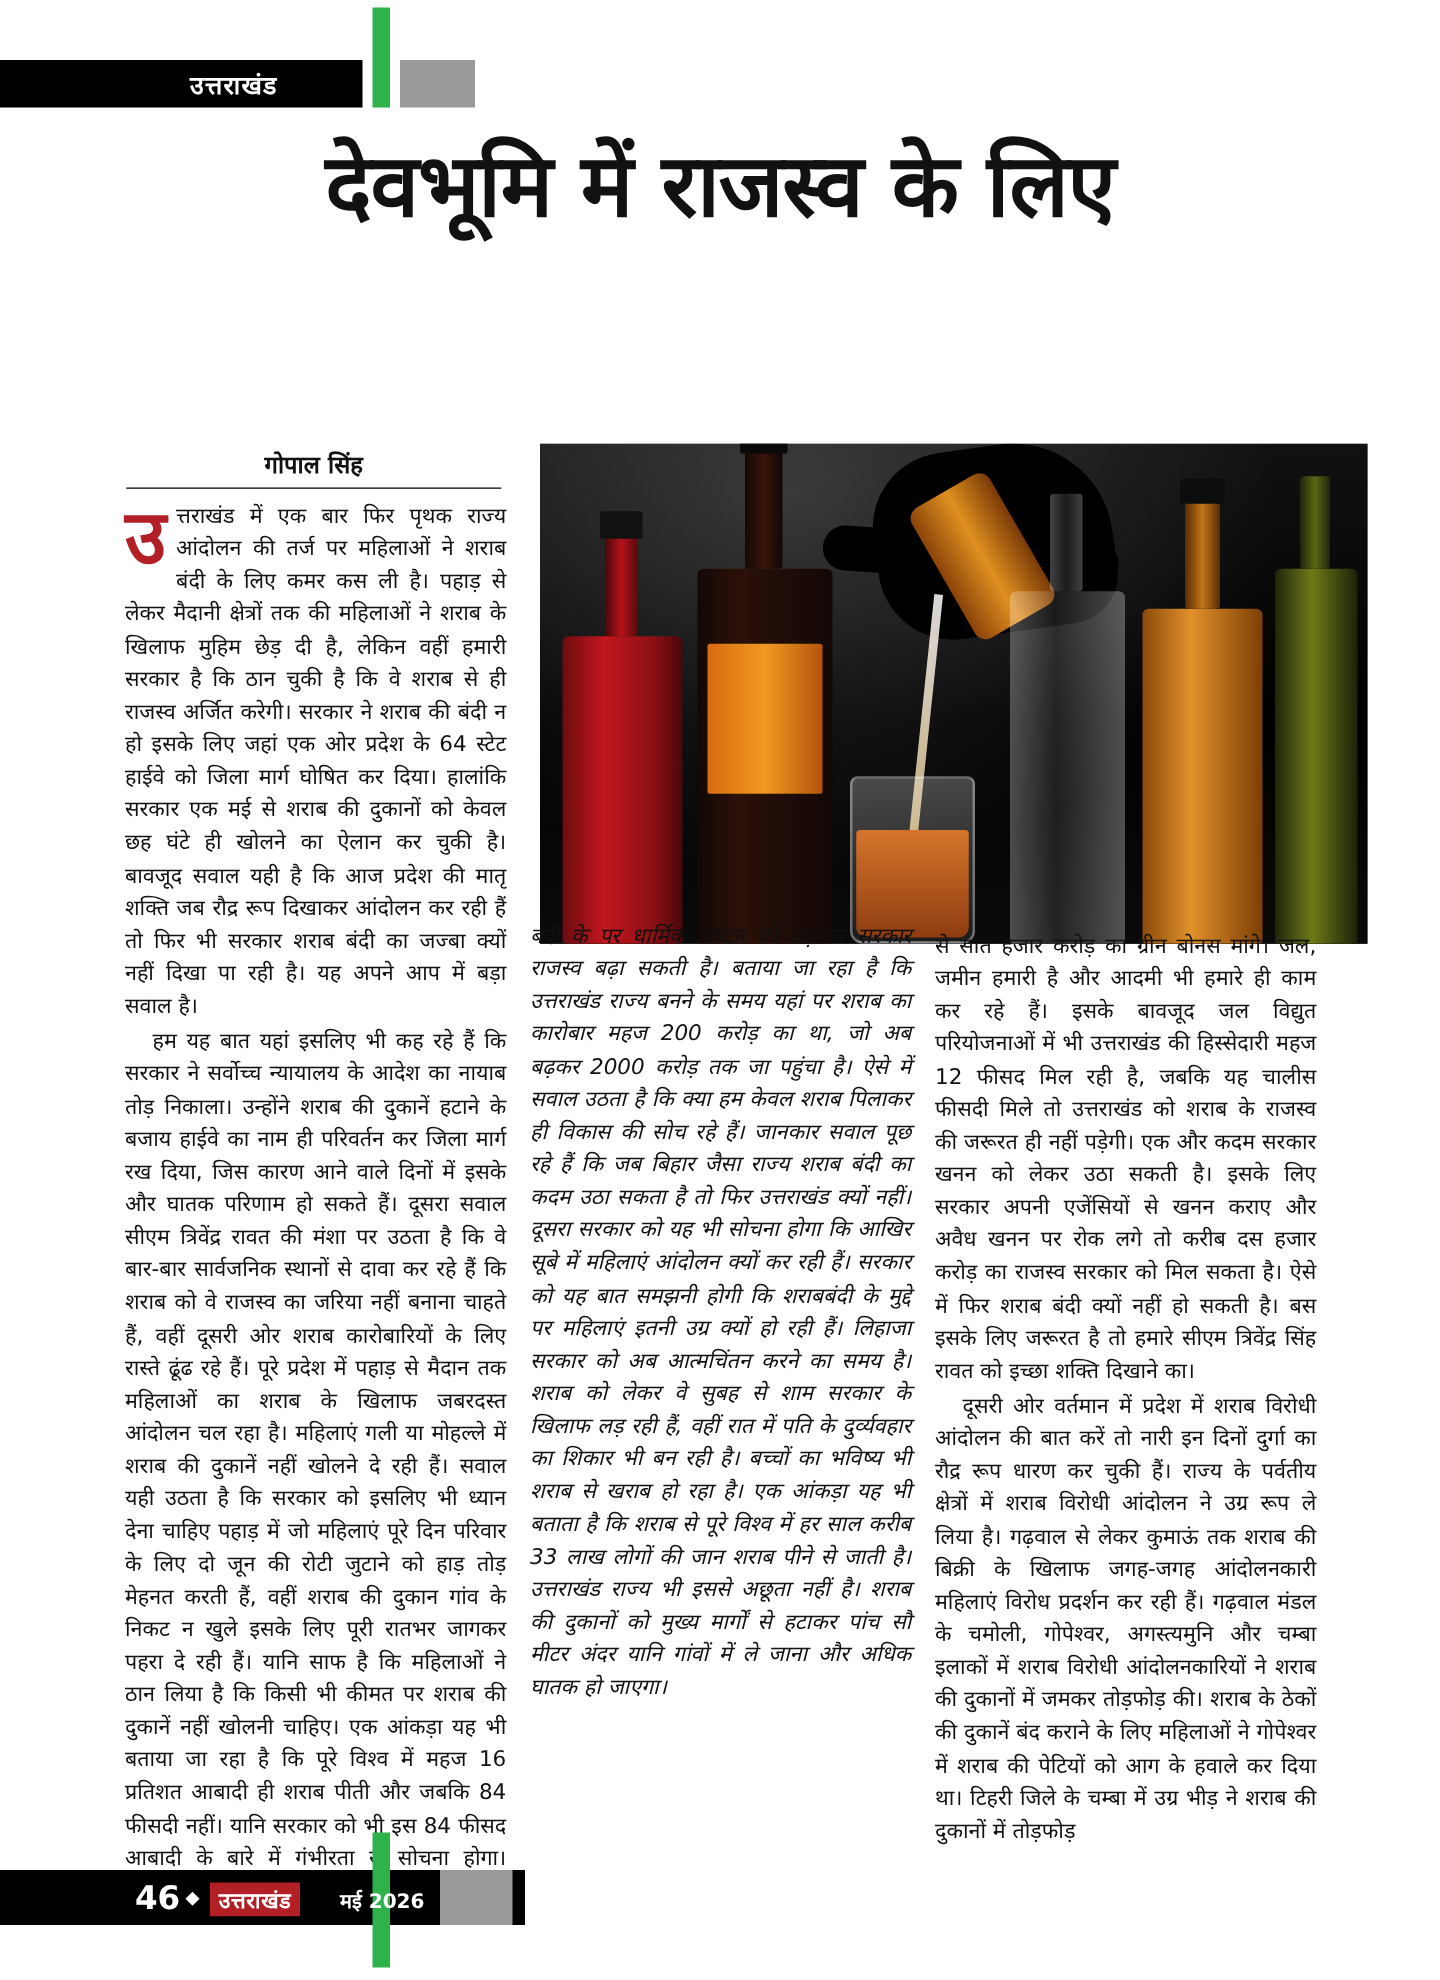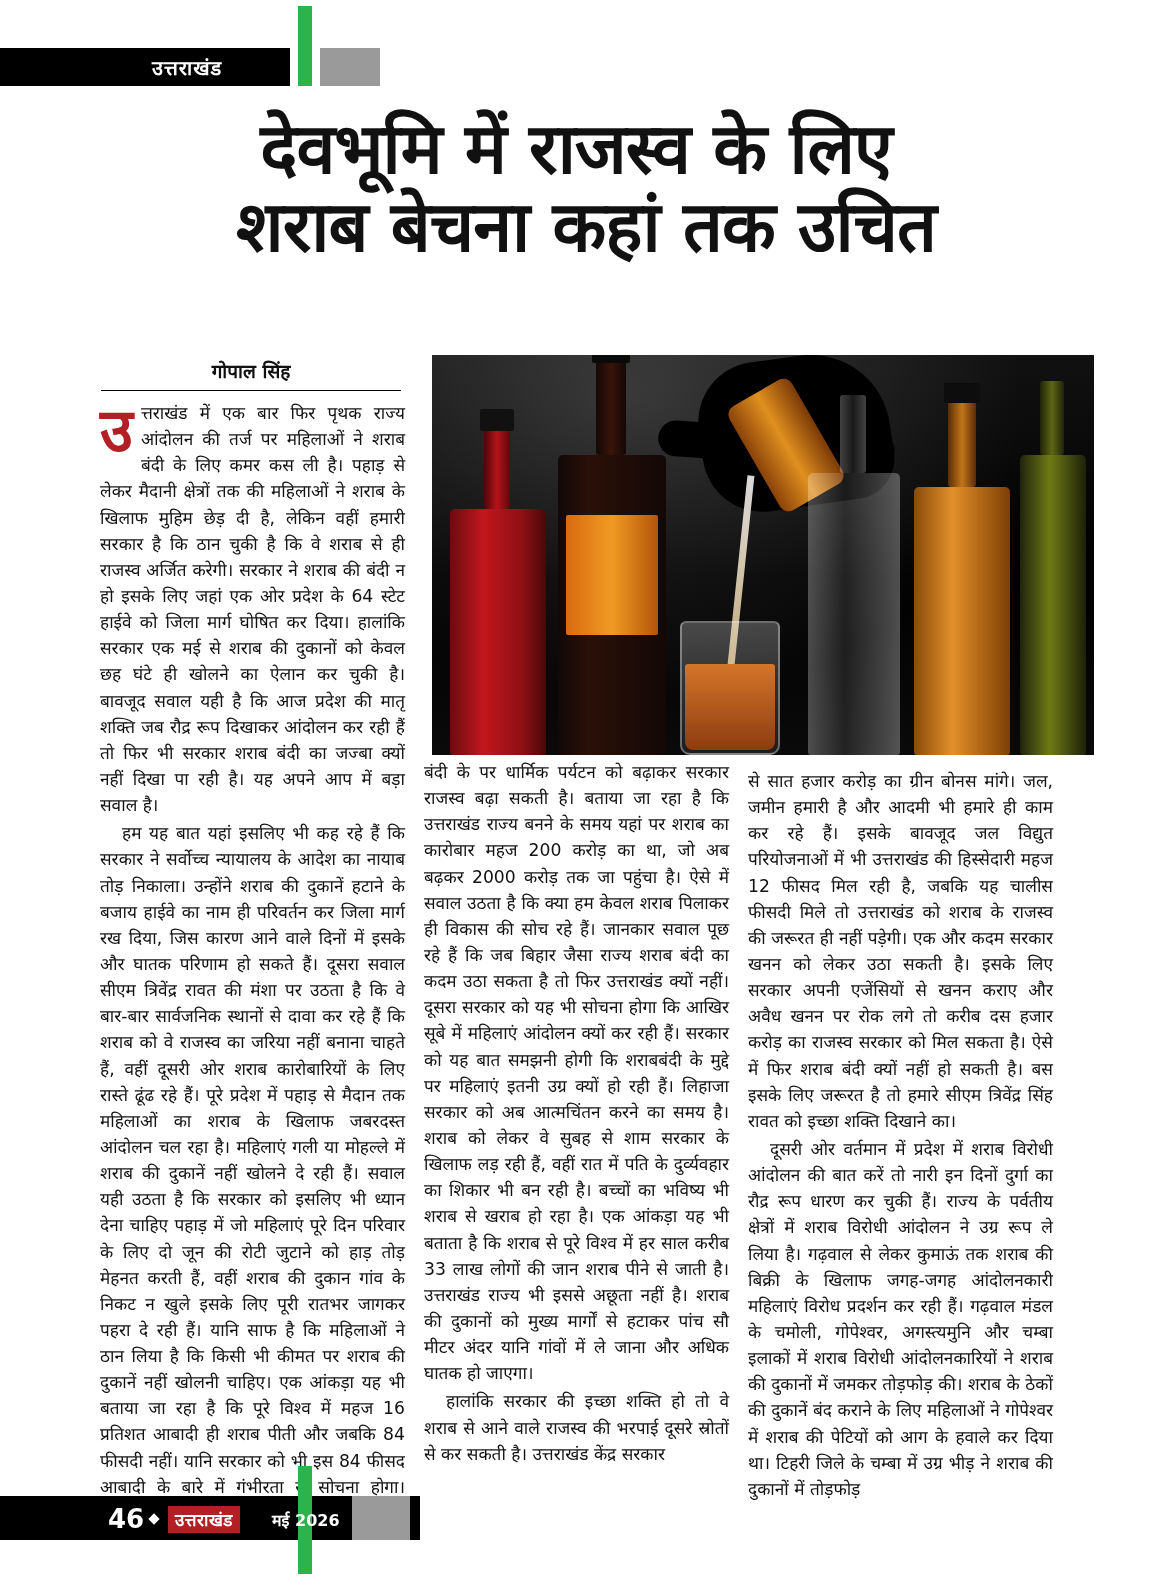--- a/index.html
+++ b/index.html
@@ -112,22 +112,22 @@
     position:absolute;
     text-align:justify;
     font-family:"DejaVu Sans", sans-serif;
     font-size:17.2px;
     line-height:1.52;
     color:#111;
   }
   .col p{margin:0 0 2px 0;text-indent:22px;}
   .col p.first{text-indent:0;}
   .col1{left:100px;top:400px;width:305px;}
-  .col2{left:424px;top:759px;width:305px;}
-  .col3{left:748px;top:768px;width:305px;}
+  .col2{left:424px;top:736px;width:305px;font-style:italic;}
+  .col3{left:748px;top:744px;width:305px;}
 
   .dropcap{
     float:left;
     font-family:"DejaVu Sans", sans-serif;
     font-weight:bold;
     font-size:60px;
     line-height:52px;
     color:#b21f24;
     padding:4px 8px 0 0;
   }
@@ -171,21 +171,20 @@
 
   <div class="top-bar">
     <div class="black-strip"></div>
     <div class="gray-strip"></div>
     <div class="green-strip"></div>
     <div class="kicker">उत्तराखंड</div>
   </div>
 
   <div class="headline">
     <span class="l1">देवभूमि में राजस्व के लिए</span>
-    <span class="l2">शराब बेचना कहां तक उचित</span>
   </div>
 
   <div class="byline-wrap">
     <div class="byline">गोपाल सिंह</div>
     <div class="byline-rule"></div>
   </div>
 
   <div class="photo">
     <div class="bg"></div>
 
@@ -216,21 +215,20 @@
     <div class="neck" style="left:608px;bottom:300px;width:24px;height:74px;background:linear-gradient(90deg,#20240c,#5c6612,#20240c);"></div>
   </div>
 
   <div class="col col1">
     <p class="first"><span class="dropcap">उ</span><span>त्तराखंड में एक बार फिर पृथक राज्य आंदोलन की तर्ज पर महिलाओं ने शराब बंदी के लिए कमर कस ली है। पहाड़ से लेकर मैदानी क्षेत्रों तक की महिलाओं ने शराब के खिलाफ मुहिम छेड़ दी है, लेकिन वहीं हमारी सरकार है कि ठान चुकी है कि वे शराब से ही राजस्व अर्जित करेगी। सरकार ने शराब की बंदी न हो इसके लिए जहां एक ओर प्रदेश के 64 स्टेट हाईवे को जिला मार्ग घोषित कर दिया। हालांकि सरकार एक मई से शराब की दुकानों को केवल छह घंटे ही खोलने का ऐलान कर चुकी है। बावजूद सवाल यही है कि आज प्रदेश की मातृ शक्ति जब रौद्र रूप दिखाकर आंदोलन कर रही हैं तो फिर भी सरकार शराब बंदी का जज्बा क्यों नहीं दिखा पा रही है। यह अपने आप में बड़ा सवाल है।</span></p>
     <p>हम यह बात यहां इसलिए भी कह रहे हैं कि सरकार ने सर्वोच्च न्यायालय के आदेश का नायाब तोड़ निकाला। उन्होंने शराब की दुकानें हटाने के बजाय हाईवे का नाम ही परिवर्तन कर जिला मार्ग रख दिया, जिस कारण आने वाले दिनों में इसके और घातक परिणाम हो सकते हैं। दूसरा सवाल सीएम त्रिवेंद्र रावत की मंशा पर उठता है कि वे बार-बार सार्वजनिक स्थानों से दावा कर रहे हैं कि शराब को वे राजस्व का जरिया नहीं बनाना चाहते हैं, वहीं दूसरी ओर शराब कारोबारियों के लिए रास्ते ढूंढ रहे हैं। पूरे प्रदेश में पहाड़ से मैदान तक महिलाओं का शराब के खिलाफ जबरदस्त आंदोलन चल रहा है। महिलाएं गली या मोहल्ले में शराब की दुकानें नहीं खोलने दे रही हैं। सवाल यही उठता है कि सरकार को इसलिए भी ध्यान देना चाहिए पहाड़ में जो महिलाएं पूरे दिन परिवार के लिए दो जून की रोटी जुटाने को हाड़ तोड़ मेहनत करती हैं, वहीं शराब की दुकान गांव के निकट न खुले इसके लिए पूरी रातभर जागकर पहरा दे रही हैं। यानि साफ है कि महिलाओं ने ठान लिया है कि किसी भी कीमत पर शराब की दुकानें नहीं खोलनी चाहिए। एक आंकड़ा यह भी बताया जा रहा है कि पूरे विश्व में महज 16 प्रतिशत आबादी ही शराब पीती और जबकि 84 फीसदी नहीं। यानि सरकार को भी इस 84 फीसद आबादी के बारे में गंभीरता से सोचना होगा। उत्तराखंड की बात करें तो यहां पर शराब</p>
   </div>
 
   <div class="col col2">
     <p class="first">बंदी के पर धार्मिक पर्यटन को बढ़ाकर सरकार राजस्व बढ़ा सकती है। बताया जा रहा है कि उत्तराखंड राज्य बनने के समय यहां पर शराब का कारोबार महज 200 करोड़ का था, जो अब बढ़कर 2000 करोड़ तक जा पहुंचा है। ऐसे में सवाल उठता है कि क्या हम केवल शराब पिलाकर ही विकास की सोच रहे हैं। जानकार सवाल पूछ रहे हैं कि जब बिहार जैसा राज्य शराब बंदी का कदम उठा सकता है तो फिर उत्तराखंड क्यों नहीं। दूसरा सरकार को यह भी सोचना होगा कि आखिर सूबे में महिलाएं आंदोलन क्यों कर रही हैं। सरकार को यह बात समझनी होगी कि शराबबंदी के मुद्दे पर महिलाएं इतनी उग्र क्यों हो रही हैं। लिहाजा सरकार को अब आत्मचिंतन करने का समय है। शराब को लेकर वे सुबह से शाम सरकार के खिलाफ लड़ रही हैं, वहीं रात में पति के दुर्व्यवहार का शिकार भी बन रही है। बच्चों का भविष्य भी शराब से खराब हो रहा है। एक आंकड़ा यह भी बताता है कि शराब से पूरे विश्व में हर साल करीब 33 लाख लोगों की जान शराब पीने से जाती है। उत्तराखंड राज्य भी इससे अछूता नहीं है। शराब की दुकानों को मुख्य मार्गों से हटाकर पांच सौ मीटर अंदर यानि गांवों में ले जाना और अधिक घातक हो जाएगा।</p>
-    <p>हालांकि सरकार की इच्छा शक्ति हो तो वे शराब से आने वाले राजस्व की भरपाई दूसरे स्रोतों से कर सकती है। उत्तराखंड केंद्र सरकार</p>
   </div>
 
   <div class="col col3">
     <p class="first">से सात हजार करोड़ का ग्रीन बोनस मांगे। जल, जमीन हमारी है और आदमी भी हमारे ही काम कर रहे हैं। इसके बावजूद जल विद्युत परियोजनाओं में भी उत्तराखंड की हिस्सेदारी महज 12 फीसद मिल रही है, जबकि यह चालीस फीसदी मिले तो उत्तराखंड को शराब के राजस्व की जरूरत ही नहीं पड़ेगी। एक और कदम सरकार खनन को लेकर उठा सकती है। इसके लिए सरकार अपनी एजेंसियों से खनन कराए और अवैध खनन पर रोक लगे तो करीब दस हजार करोड़ का राजस्व सरकार को मिल सकता है। ऐसे में फिर शराब बंदी क्यों नहीं हो सकती है। बस इसके लिए जरूरत है तो हमारे सीएम त्रिवेंद्र सिंह रावत को इच्छा शक्ति दिखाने का।</p>
     <p>दूसरी ओर वर्तमान में प्रदेश में शराब विरोधी आंदोलन की बात करें तो नारी इन दिनों दुर्गा का रौद्र रूप धारण कर चुकी हैं। राज्य के पर्वतीय क्षेत्रों में शराब विरोधी आंदोलन ने उग्र रूप ले लिया है। गढ़वाल से लेकर कुमाऊं तक शराब की बिक्री के खिलाफ जगह-जगह आंदोलनकारी महिलाएं विरोध प्रदर्शन कर रही हैं। गढ़वाल मंडल के चमोली, गोपेश्वर, अगस्त्यमुनि और चम्बा इलाकों में शराब विरोधी आंदोलनकारियों ने शराब की दुकानों में जमकर तोड़फोड़ की। शराब के ठेकों की दुकानें बंद कराने के लिए महिलाओं ने गोपेश्वर में शराब की पेटियों को आग के हवाले कर दिया था। टिहरी जिले के चम्बा में उग्र भीड़ ने शराब की दुकानों में तोड़फोड़</p>
   </div>
 
   <div class="footer">
     <div class="black-strip"></div>
     <div class="gray-strip"></div>

